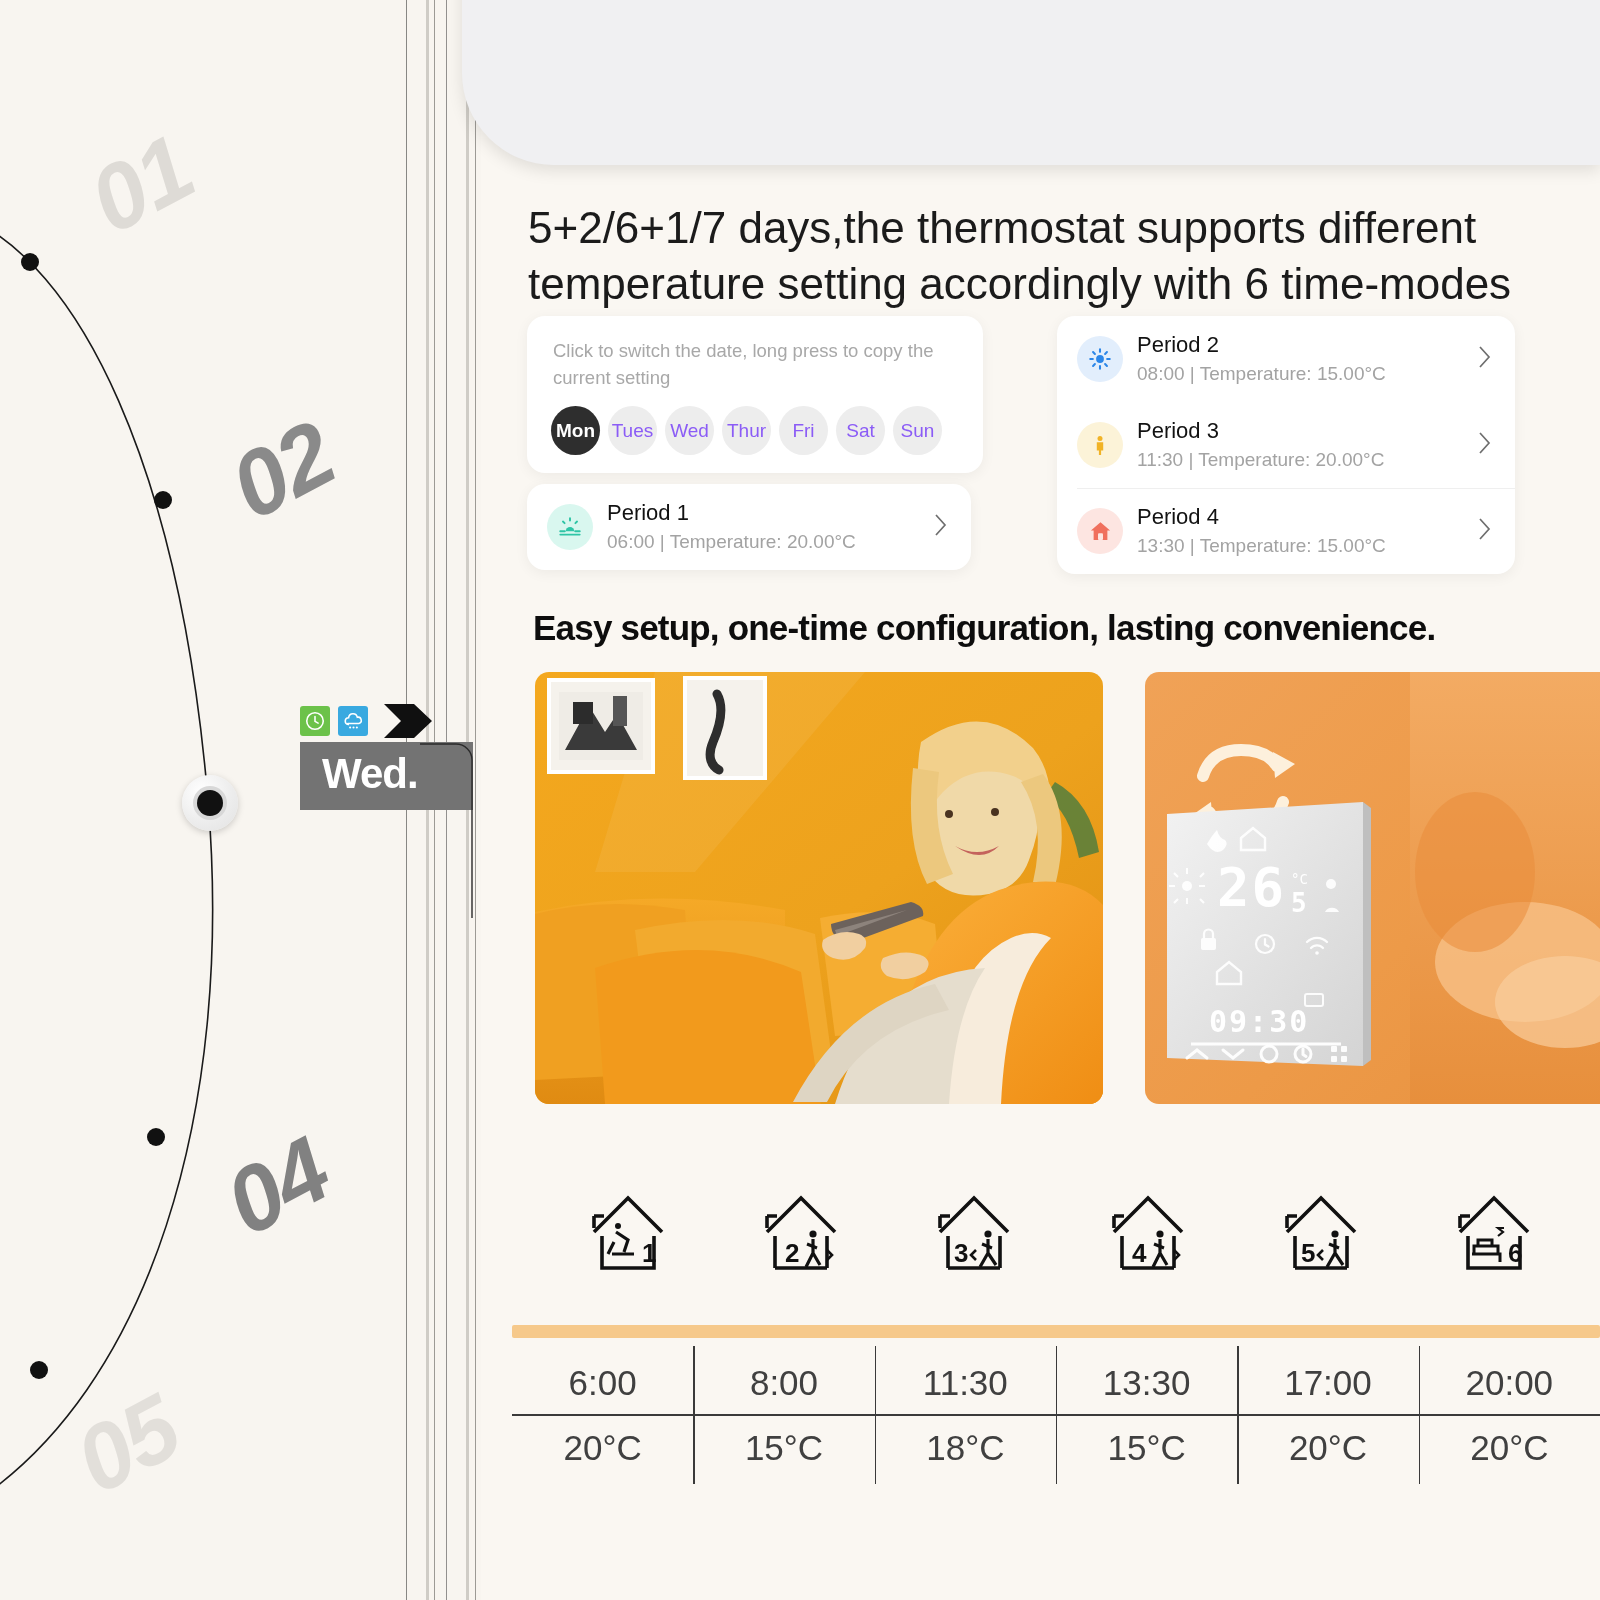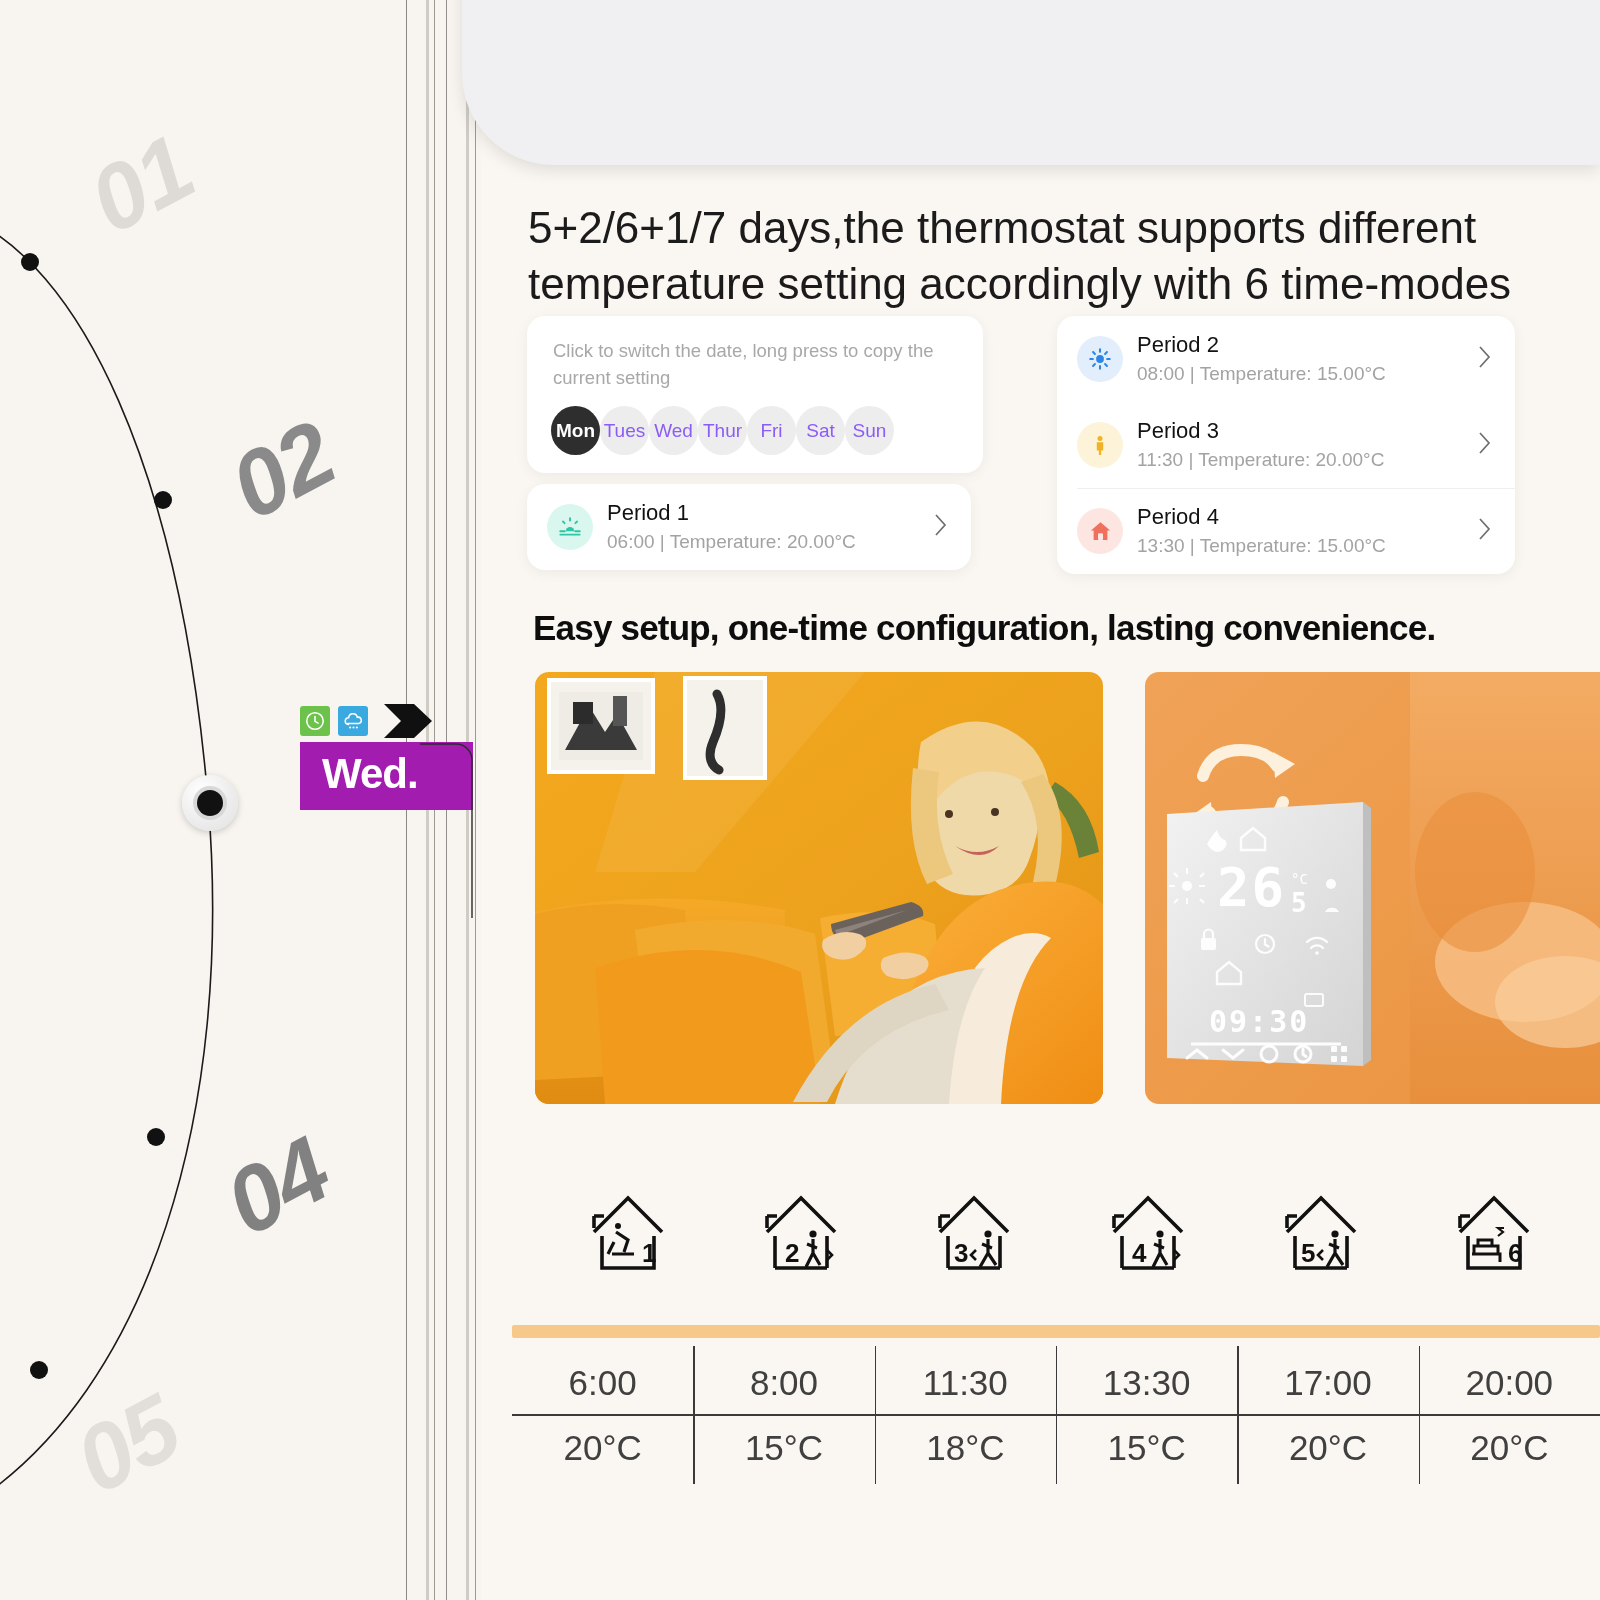--- a/index.html
+++ b/index.html
@@ -38,21 +38,21 @@
   .hub::after { content: ""; width: 26px; height: 26px; border-radius: 50%; background: #111; box-shadow: 0 0 0 4px #d8d8d8; }
 
   
   .badge-wrap { position: absolute; left: 300px; top: 706px; width: 180px; }
   .badge-icons { display: flex; align-items: center; gap: 8px; height: 30px; }
   .ic-sq { width: 30px; height: 30px; border-radius: 3px; display: flex; align-items: center; justify-content: center; }
   .ic-clock { background: #6cc24a; }
   .ic-cloud { background: #39a9e0; }
   .arrow-glyph { width: 56px; height: 38px; margin-left: 4px; }
   .badge-num { font-size: 104px; font-weight: 800; line-height: .92; color: #101010; letter-spacing: -3px; margin-top: 4px; }
-  .badge-day { background: #a21caf; color: #fff; font-size: 42px; font-weight: 800; padding: 8px 0 12px 22px; width: 173px; margin-top: 6px; letter-spacing: -1px;}
+  .badge-day { background: #737373; color: #fff; font-size: 42px; font-weight: 800; padding: 8px 0 12px 22px; width: 173px; margin-top: 6px; letter-spacing: -1px;}
   .connector { position: absolute; left: 420px; top: 728px; width: 58px; height: 190px; }
 
   
   .main { position: absolute; left: 481px; top: 0; width: 1119px; height: 1600px; background: #faf7f2; }
 
   .header-card {
     position: absolute; left: -19px; top: -40px; width: 1138px; height: 205px;
     background: #f0f0f2; border-radius: 0 0 0 92px;
     box-shadow: 0 6px 16px rgba(0,0,0,.10);
   }
@@ -66,21 +66,21 @@
     font-size: 44px; line-height: 1.28; color: #1b1b1b; font-weight: 400;
   }
 
   
   .card { position: absolute; background: #fff; border-radius: 18px; box-shadow: 0 3px 14px rgba(0,0,0,.055); }
   .card-left-top { left: 46px; top: 316px; width: 456px; height: 157px; }
   .card-left-bot { left: 46px; top: 484px; width: 444px; height: 86px; }
   .card-right    { left: 576px; top: 316px; width: 458px; height: 258px; }
 
   .hint { position: absolute; left: 26px; top: 22px; width: 400px; font-size: 18.5px; line-height: 1.45; color: #a8a8a8; }
-  .days { position: absolute; left: 24px; top: 90px; display: flex; gap: 0; }
+  .days { position: absolute; left: 24px; top: 90px; display: flex; gap: 8px; }
   .day { width: 49px; height: 49px; border-radius: 50%; background: #ededed; color: #8b5cf6;
          display: flex; align-items: center; justify-content: center; font-size: 19px; }
   .day.active { background: #2e2e2e; color: #fff; font-weight: 600; }
 
   .prow { position: absolute; left: 0; width: 100%; height: 86px; display: flex; align-items: center; }
   .pico { width: 46px; height: 46px; border-radius: 50%; margin-left: 20px; flex: 0 0 46px;
           display: flex; align-items: center; justify-content: center; }
   .ptxt { margin-left: 14px; flex: 1; }
   .ptitle { font-size: 22px; color: #121212; font-weight: 500; line-height: 1.22; }
   .psub { font-size: 19px; color: #a3a3a3; line-height: 1.35; margin-top: 2px; }

